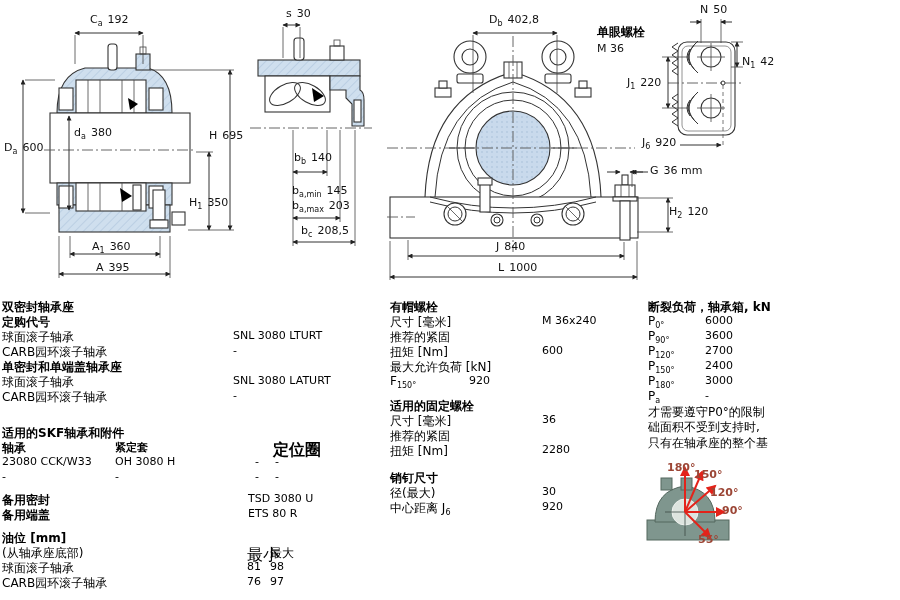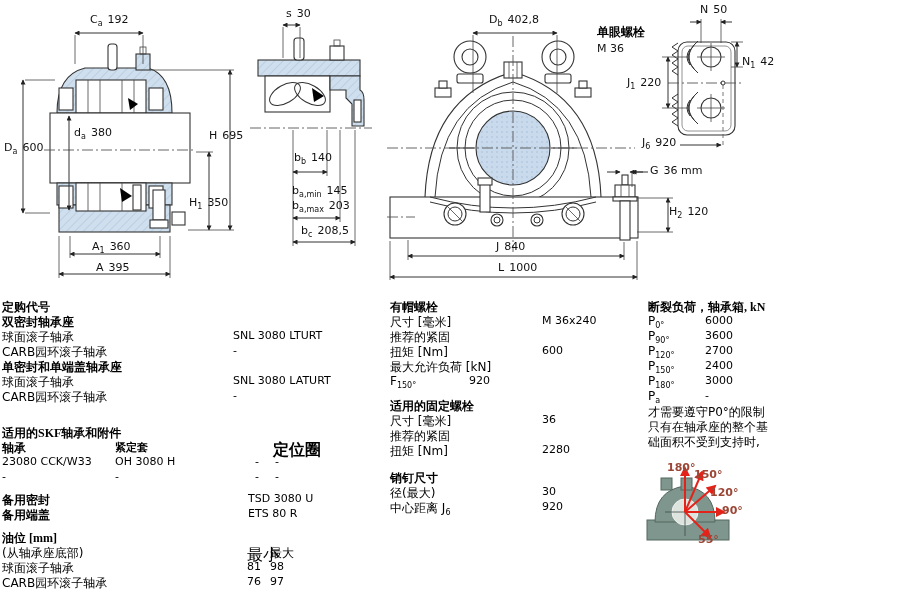--- a/index.html
+++ b/index.html
@@ -10,21 +10,21 @@
   .dl{stroke:#333;stroke-width:1;fill:none;}
   .thin{stroke:#444;stroke-width:.8;fill:none;}
   .cl{stroke:#555;stroke-width:.9;fill:none;stroke-dasharray:11 3 2 3;}
   .dash{stroke:#555;stroke-width:.8;fill:none;stroke-dasharray:4 3;}
   .out{stroke:#333;stroke-width:1.1;fill:#fff;}
   .blu{stroke:#333;stroke-width:1.1;}
   .dim{position:absolute;font-size:11px;color:#111;white-space:nowrap;line-height:12px;}
   .dim sub{font-size:8px;}
   .dv{margin-left:5px;}
   .cjk{position:absolute;font-size:12px;line-height:15px;white-space:nowrap;}
-  .b{font-weight:bold;font-family:Liberation Serif, serif;}
+  .b{font-weight:bold;}
   .col{position:absolute;font-size:12px;}
   .row{position:relative;height:15px;white-space:nowrap;}
   .row .v{position:absolute;top:0;font-size:11px;}
   .row sub{font-size:8px;}
   .sp21{height:21px;}.sp9{height:9px;}.sp7{height:7px;}.sp8{height:8px;}.sp12{height:12px;}
   .ang{position:absolute;font-size:11px;font-weight:bold;color:#9c4636;}
 </style>
 </head>
 <body>
 
@@ -268,22 +268,22 @@
   <span class="dim" style="left:498px;top:262px"><span>L</span><sub></sub><span class="dv">1000</span></span>
   <span class="dim" style="left:650px;top:165px"><span>G</span><sub></sub><span class="dv">36 mm</span></span>
   <span class="dim" style="left:669px;top:206px"><span>H</span><sub>2</sub><span class="dv">120</span></span>
 
   <span class="dim" style="left:700px;top:4px"><span>N</span><sub></sub><span class="dv">50</span></span>
   <span class="dim" style="left:742px;top:56px"><span>N</span><sub>1</sub><span class="dv">42</span></span>
   <span class="dim" style="left:627px;top:77px"><span>J</span><sub>1</sub><span class="dv">220</span></span>
   <span class="dim" style="left:642px;top:137px"><span>J</span><sub>6</sub><span class="dv">920</span></span>
 
   <div class="col" style="left:2px;top:299px;width:330px;">
+    <div class="row b"><span>双密封轴承座</span></div>
     <div class="row b"><span>定购代号</span></div>
-    <div class="row b"><span>双密封轴承座</span></div>
     <div class="row"><span>球面滚子轴承</span><span class="v" style="left:231px">SNL 3080 LTURT</span></div>
     <div class="row"><span>CARB园环滚子轴承</span><span class="v" style="left:231px">-</span></div>
     <div class="row b"><span>单密封和单端盖轴承座</span></div>
     <div class="row"><span>球面滚子轴承</span><span class="v" style="left:231px">SNL 3080 LATURT</span></div>
     <div class="row"><span>CARB园环滚子轴承</span><span class="v" style="left:231px">-</span></div>
     <div class="sp21"></div>
     <div class="row b"><span>适用的SKF轴承和附件</span></div>
     <div class="row b"><span>轴承</span><span class="v b" style="left:113px;font-size:11px">紧定套</span><span class="v b" style="left:271px;font-size:16px">定位圈</span></div>
     <div class="row">
         <span class="v" style="left:0">23080 CCK/W33</span>
@@ -327,22 +327,22 @@
 
   <div class="col" style="left:648px;top:299px;width:250px;">
     <div class="row b"><span>断裂负荷，轴承箱, kN</span></div>
     <div class="row"><span>P</span><sub>0°</sub><span class="v" style="left:57px">6000</span></div>
     <div class="row"><span>P</span><sub>90°</sub><span class="v" style="left:57px">3600</span></div>
     <div class="row"><span>P</span><sub>120°</sub><span class="v" style="left:57px">2700</span></div>
     <div class="row"><span>P</span><sub>150°</sub><span class="v" style="left:57px">2400</span></div>
     <div class="row"><span>P</span><sub>180°</sub><span class="v" style="left:57px">3000</span></div>
     <div class="row"><span>P</span><sub>a</sub><span class="v" style="left:57px">-</span></div>
     <div class="row"><span>才需要遵守P0°的限制</span></div>
+    <div class="row" style="height:16px"><span>础面积不受到支持时,</span></div>
     <div class="row"><span>只有在轴承座的整个基</span></div>
-    <div class="row" style="height:16px"><span>础面积不受到支持时,</span></div>
   </div>
 
   <svg class="abs" style="left:645px;top:458px" width="95" height="92" viewBox="0 0 95 92">
     <defs>
       <marker id="mr" viewBox="0 0 10 10" refX="8" refY="5" markerWidth="6" markerHeight="5" orient="auto">
           <path d="M0,0L10,5L0,10z" fill="#e3231a"></path>
         </marker>
     </defs>
     <g>
       <rect x="2" y="62" width="82" height="20" fill="#7f968e" stroke="#55685f"></rect>

